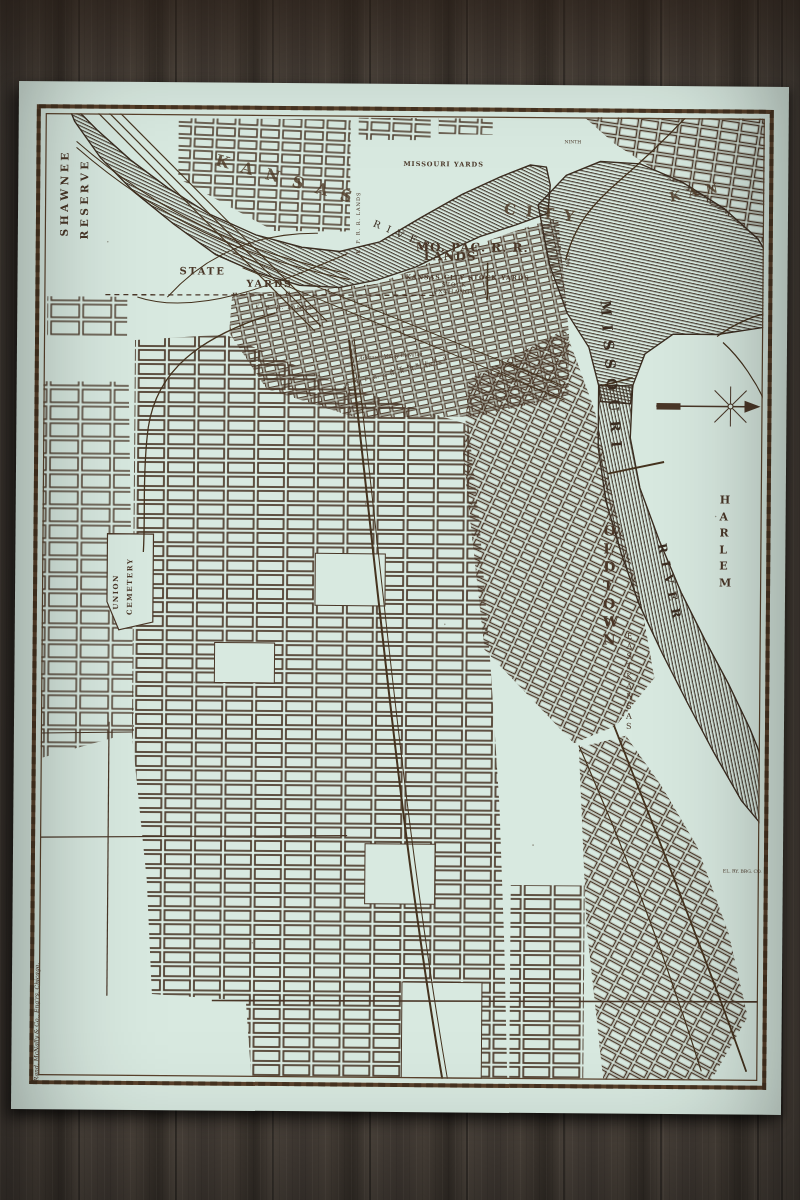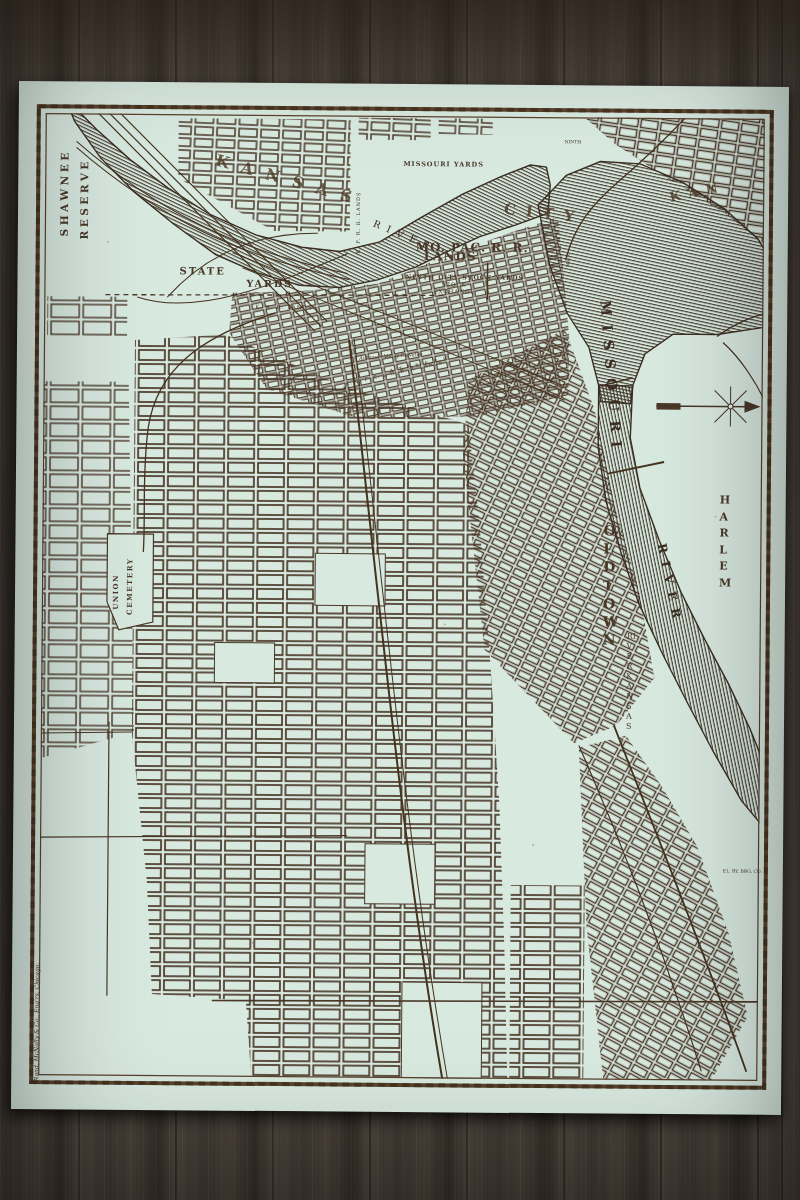--- a/index.html
+++ b/index.html
@@ -164,29 +164,29 @@
     <div class="lbl big" style="left:200px;top:68px;transform:rotate(15deg);font-size:16px;letter-spacing:13px;">KANSAS</div>
     <div class="lbl big" style="left:487px;top:115px;transform:rotate(6deg);font-size:15px;letter-spacing:10px;">CITY</div>
     <div class="lbl big" style="left:650px;top:104px;transform:rotate(-12deg);font-size:13px;letter-spacing:8px;">KAN</div>
 
     <div class="lbl" style="left:358px;top:134px;transform:rotate(22deg);font-size:9.5px;letter-spacing:7px;color:#3b2d21;">RIVER</div>
     <div class="lbl" style="left:596px;top:214px;transform:rotate(85deg);font-size:14px;letter-spacing:9px;color:#3b2d21;font-weight:bold;">MISSOURI</div>
     <div class="lbl" style="left:653px;top:456px;transform:rotate(78deg);font-size:12px;letter-spacing:8px;color:#3b2d21;font-weight:bold;">RIVER</div>
 
     <div class="lbl vstack b" style="left:704px;top:406px;width:12px;font-size:11px;line-height:1.5;letter-spacing:0;">HARLEM</div>
     <div class="lbl vstack b" style="left:588px;top:436px;width:11px;font-size:14px;line-height:1.3;letter-spacing:0;">OLD TOWN</div>
-    <div class="lbl vstack" style="left:612px;top:546px;width:10px;font-size:8px;line-height:1.25;letter-spacing:0;">RIVER KANSAS</div>
+    <div class="lbl vstack" style="left:612px;top:546px;width:10px;font-size:8px;line-height:1.25;letter-spacing:0;">EAST KANSAS</div>
 
     <div class="lbl b" style="left:114px;top:183px;font-size:10px;letter-spacing:2px;margin-left:48px;">STATE</div>
     <div class="lbl b" style="left:229px;top:195px;font-size:9.5px;letter-spacing:2px;">YARDS</div>
 
     <div class="lbl b" style="left:385px;top:76px;font-size:6.5px;">MISSOURI YARDS</div>
     <div class="lbl b" style="left:398px;top:156px;font-size:12px;">MO. PAC. R. R.</div>
     <div class="lbl b" style="left:406px;top:165px;font-size:12px;">LANDS</div>
-    <div class="lbl b" style="left:388px;top:189px;font-size:6.2px;">NINTH CITY STOCK YARDS</div>
+    <div class="lbl b" style="left:388px;top:189px;font-size:6.2px;">KANSAS CITY STOCK YARDS</div>
     <div class="lbl" style="left:424px;top:197px;font-size:5.5px;">STOCK</div>
     <div class="lbl" style="left:416px;top:204px;font-size:5.5px;">EXCHANGE</div>
     <div class="lbl" style="left:238px;top:221px;font-size:5.5px;">K. R. R. LANDS</div>
     <div class="lbl" style="left:337px;top:170px;transform:rotate(-90deg);font-size:5px;">K. P. R. R. LANDS</div>
     <div class="lbl" style="left:372px;top:284px;transform:rotate(-13deg);font-size:5px;">A. T. &amp; S. F. R. R.</div>
     <div class="lbl" style="left:328px;top:297px;transform:rotate(-13deg);font-size:5px;">K. C. F. S. &amp; G. R. R. LANDS</div>
     <div class="lbl it" style="left:342px;top:271px;transform:rotate(-4deg);font-size:5px;letter-spacing:0;">Arkansas Valley Elevator</div>
     <div class="lbl" style="left:710px;top:782px;font-size:4.5px;letter-spacing:0;">EL. RY. BRG. CO.</div>
     <div class="lbl" style="left:546px;top:54px;font-size:4.5px;letter-spacing:0;">NINTH</div>
     <div class="lbl" style="left:548px;top:182px;transform:rotate(-90deg);font-size:4.5px;letter-spacing:0;">MAIN</div>

